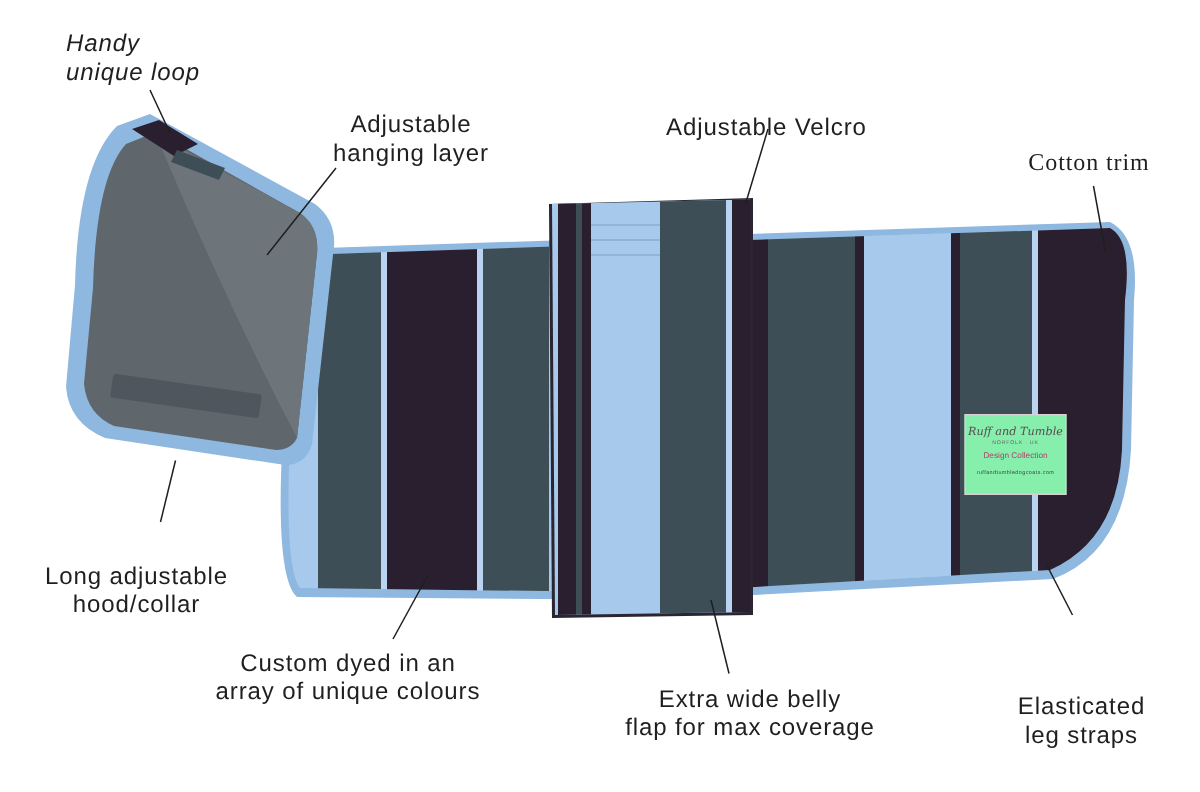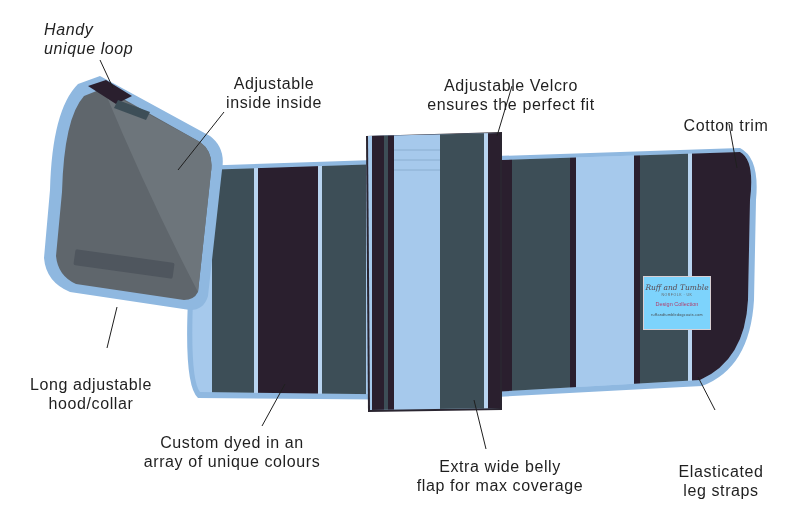--- a/index.html
+++ b/index.html
@@ -4,21 +4,21 @@
 <style>
   html, body { margin:0; padding:0; background:#ffffff; }
   body { width:800px; height:528px; position:relative; overflow:hidden;
          font-family: "Liberation Sans", "DejaVu Sans", sans-serif; color:#1e1e1e; }
   .label { position:absolute; font-size:16px; line-height:19px; letter-spacing:0.6px;
            text-align:center; white-space:nowrap; color:#1f1f1f; }
   .label span { display:block; }
   .left { text-align:left;font-style:italic; }
   svg.art { position:absolute; left:0; top:0; }
   .tag { position:absolute; left:643px; top:276px; width:66px; width:66px; height:52px;
-         background:#7dd3fc; border:1px solid #d8cfd3; text-align:center; }
+         background:#86efac; border:1px solid #d8cfd3; text-align:center; }
   .tag-brand { font-family:"DejaVu Serif", serif; font-style:italic; font-size:7.5px; color:#5a4a52; margin-top:6px; display:block; }
   .tag-sub { font-size:3.5px; color:#666; display:block; margin-top:1px; letter-spacing:0.5px; }
   .tag-coll { font-size:5.5px; color:#b0406e; display:block; margin-top:4px; }
   .tag-url { font-size:3.6px; color:#444; display:block; margin-top:6px; letter-spacing:0.3px; }
 </style>
 </head>
 <body>
 
 <svg class="art" width="800" height="528" viewBox="0 0 800 528">
   <defs>
@@ -90,29 +90,28 @@
   <span class="tag-url">ruffandtumbledogcoats.com</span>
 </div>
 
 <div class="label left" style="left:44px; top:20px;">
   <span>Handy</span>
   <span>unique loop</span>
 </div>
 
 <div class="label" style="left:218px; top:74px; width:112px;">
   <span>Adjustable</span>
-  <span>inside inside</span>
+  <span>hanging layer</span>
 </div>
 
 <div class="label" style="left:408px; top:44px; width:206px;margin-top:32px;">
   <span>Adjustable Velcro</span>
-  <span>ensures the perfect fit</span>
 </div>
 
-<div class="label" style="left:672px; top:116px; width:108px;">
+<div class="label" style="left:672px; top:99px; width:108px;font-family:Liberation Serif, serif;">
   <span>Cotton trim</span>
 </div>
 
 <div class="label" style="left:16px; top:354px; width:150px;margin-top:21px;">
   <span>Long adjustable</span>
   <span>hood/collar</span>
 </div>
 
 <div class="label" style="left:124px; top:433px; width:216px;">
   <span>Custom dyed in an</span>

